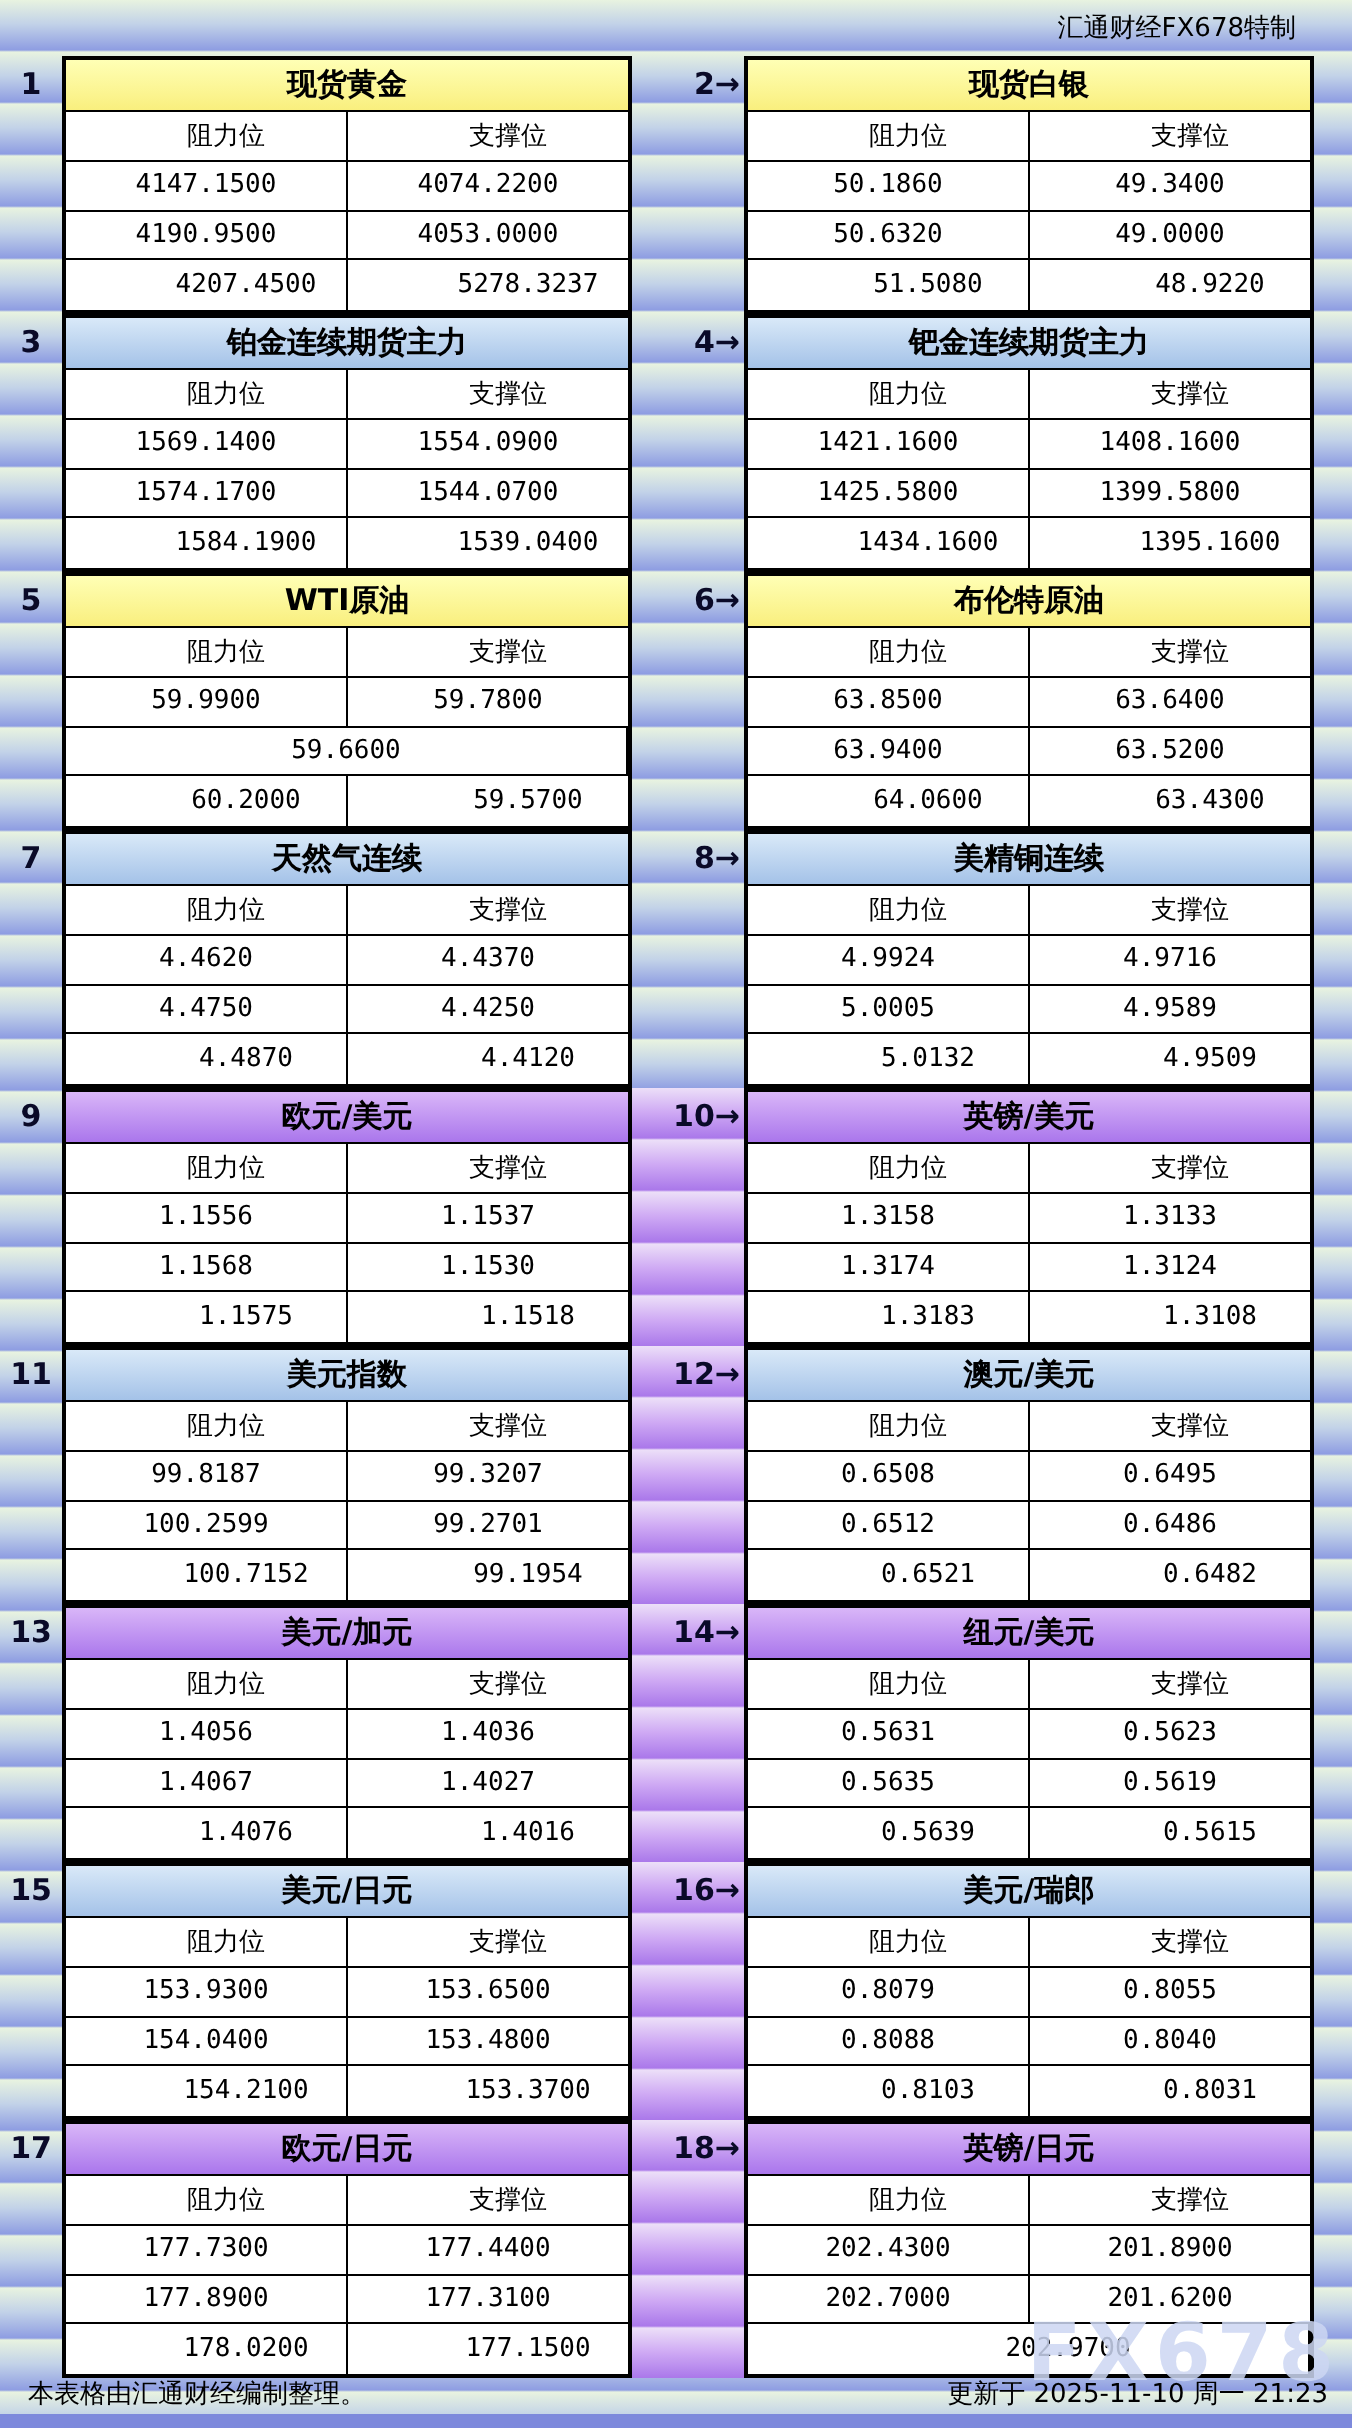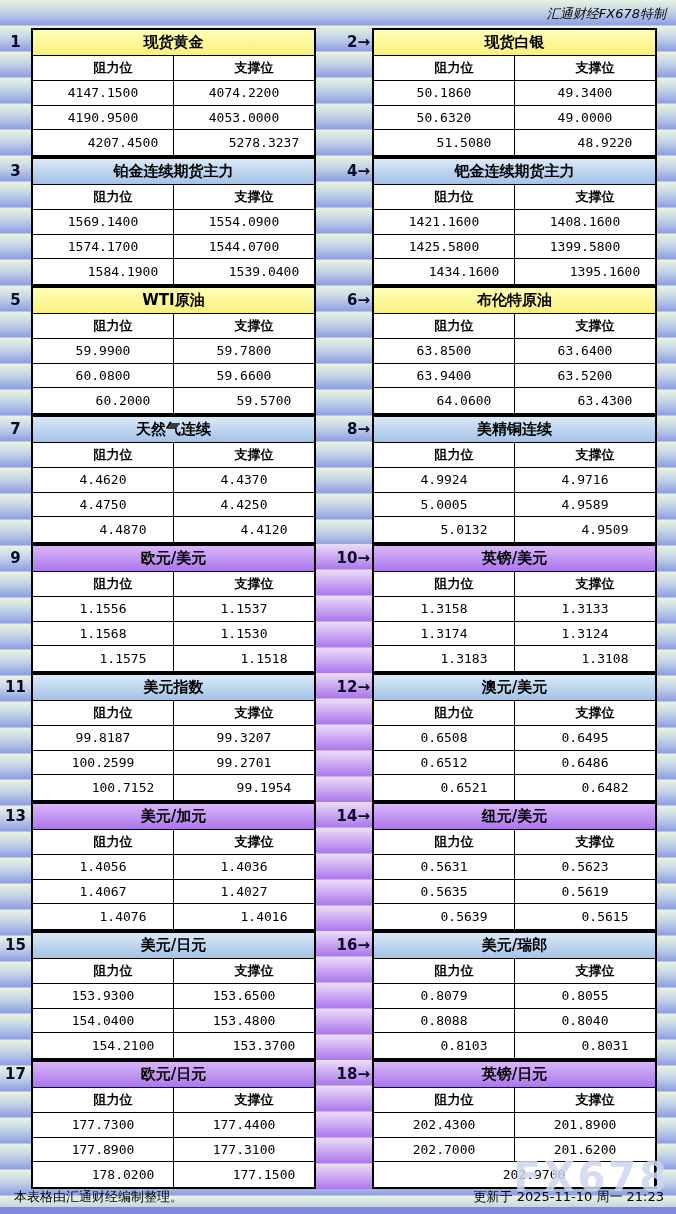--- a/index.html
+++ b/index.html
@@ -4,21 +4,21 @@
 <style>
   html,body{margin:0;padding:0;}
   body{font-family:"DejaVu Sans","Liberation Sans",sans-serif;color:#000;}
   .page{position:relative;width:676px;height:1214px;overflow:hidden;
     background:repeating-linear-gradient(180deg,
       var(--stripe_light,#e8f3e0) 0px,
       var(--stripe_mid,#c2d2e8) 12px,
       var(--stripe_dark,#8e9de2) 25px,
       var(--stripe_light,#e8f3e0) 26px);}
   .top-strip{height:28px;display:flex;align-items:center;justify-content:flex-end;
-    padding-right:10px;box-sizing:border-box;font-size:13px;font-style:italic;}
+    padding-right:28px;box-sizing:border-box;font-size:13px;}
   .board{width:676px;}
   .pair-row{display:grid;grid-template-columns:31px 285px 56px 285px 19px;height:129px;}
   .gutter,.gap,.rmargin{position:relative;}
   .gap.purple{background:repeating-linear-gradient(180deg,
       var(--gap_purple_light,#ecdff8) 0px,
       var(--gap_purple_mid,#cfaaf4) 12px,
       var(--gap_purple_dark,#aa78ea) 25px,
       var(--gap_purple_light,#ecdff8) 26px);}
   .num{height:27px;display:flex;align-items:center;justify-content:center;
     font-size:15px;font-weight:bold;color:#0a0a28;}
@@ -27,21 +27,21 @@
     display:flex;flex-direction:column;}
   .title{flex:0 0 25px;border-bottom:1px solid #000;display:flex;align-items:center;
     justify-content:center;font-size:15px;font-weight:bold;}
   .title.yellow{background:linear-gradient(180deg,var(--yellow_top,#ffffb5),var(--yellow_bottom,#f9ef7e));}
   .title.blue{background:linear-gradient(180deg,var(--blue_top,#d9e9f8),var(--blue_bottom,#a4c2e8));}
   .title.purple{background:linear-gradient(180deg,var(--purple_top,#d9b6f8),var(--purple_bottom,#aa76ec));}
   .hrow,.vrow{flex:1;display:flex;min-height:0;}
   .cell{flex:1;display:flex;align-items:center;justify-content:center;
     border-bottom:1px solid #000;font-size:13px;overflow:hidden;}
   .cell:first-child{border-right:1px solid #000;}
-  .hrow .cell{font-weight:bold;padding-left:20px;}
+  .hrow .cell{font-weight:normal;padding-left:20px;}
   .vrow .cell{font-family:"DejaVu Sans Mono","Liberation Mono",monospace;}
   .vrow:last-child .cell{border-bottom:none;margin-left:40px;}
   .watermark{position:absolute;right:6px;bottom:14px;font-size:40px;font-weight:bold;
     letter-spacing:3px;color:var(--watermark,#cdd7f3);opacity:.85;pointer-events:none;z-index:5;}
   .footer{position:absolute;left:0;bottom:7px;width:676px;height:20px;box-sizing:border-box;
     display:flex;align-items:center;justify-content:space-between;
     padding:0 12px 0 14px;font-size:13px;}
   .bottom-bar{position:absolute;left:0;bottom:0;width:676px;height:7px;
     background:var(--bottom_bar,#7d89dc);}
 </style>
@@ -164,21 +164,20 @@
     <div class="title yellow">WTI原油</div>
     <div class="hrow">
       <div class="cell">阻力位</div>
       <div class="cell">支撑位</div>
     </div>
     <div class="vrow">
       <div class="cell">59.9900</div>
       <div class="cell">59.7800</div>
     </div>
     <div class="vrow">
-      <div class="cell">60.0800</div>
       <div class="cell">59.6600</div>
     </div>
     <div class="vrow">
       <div class="cell">60.2000</div>
       <div class="cell">59.5700</div>
     </div>
   </div>
         </div>
     <div class="gap">
       <div class="num">6→</div>

